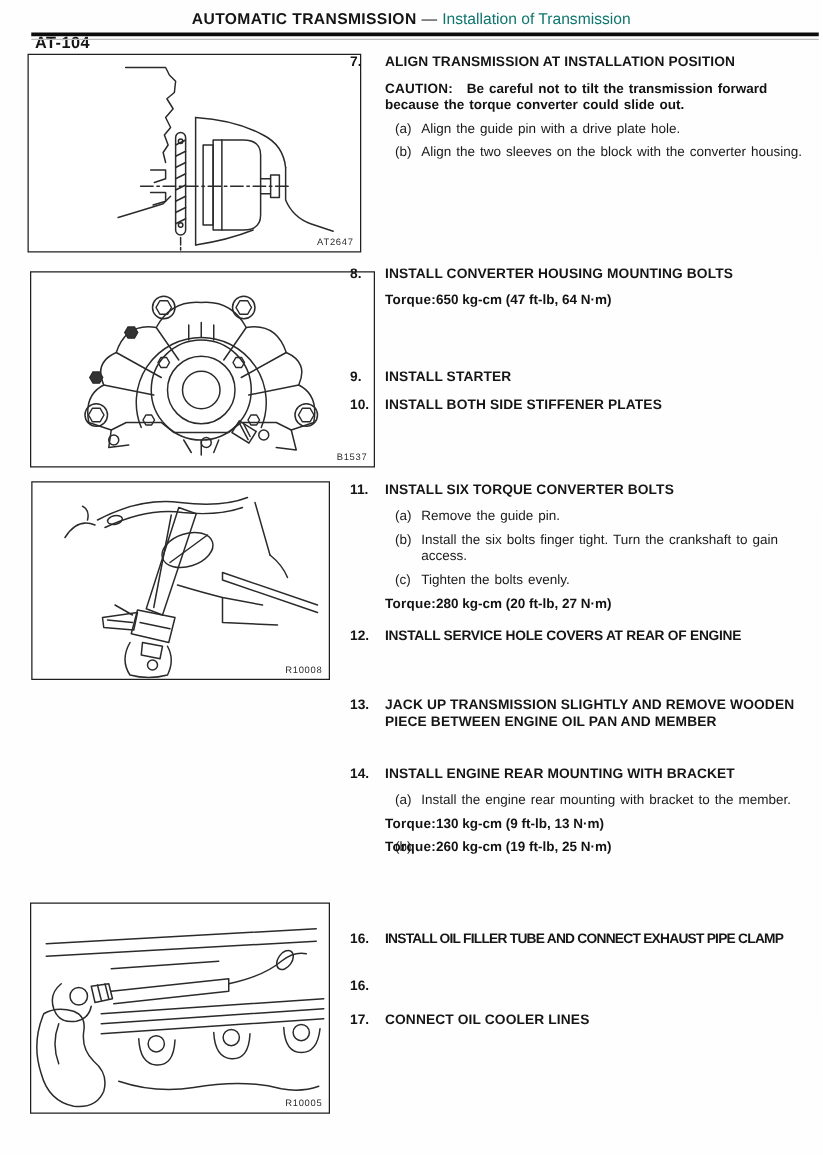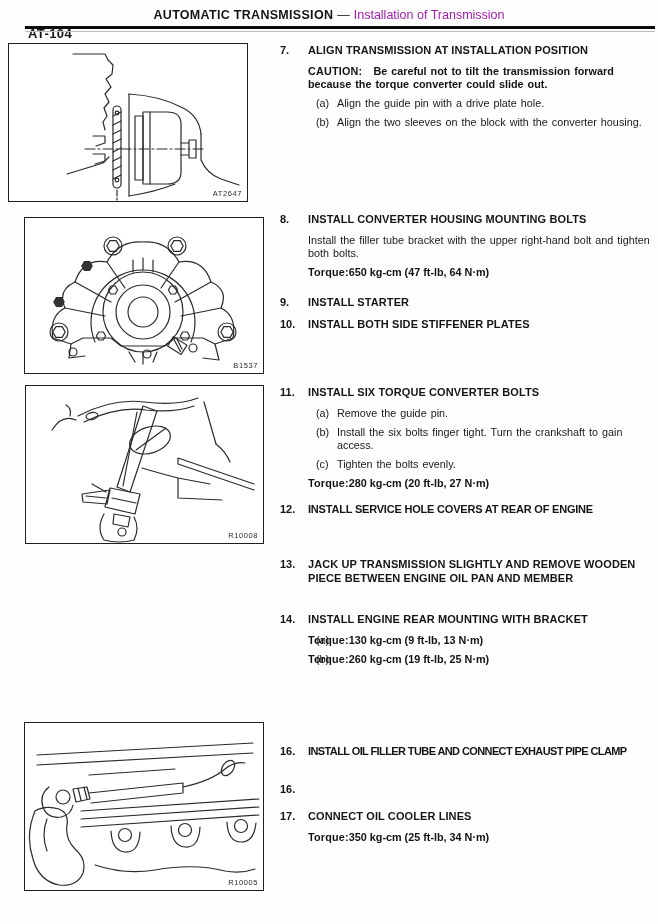--- a/index.html
+++ b/index.html
@@ -6,27 +6,27 @@
   .page{
     position:relative;width:658px;height:924px;background:#fffefe;
     font-family:"Liberation Sans", sans-serif;color:#151515;overflow:hidden;
   }
   
   .hdr{position:absolute;top:0;left:0;right:0;height:30px;}
   .hdr .pageno{position:absolute;left:28px;top:7px;font-size:13px;font-weight:700;letter-spacing:.4px;margin-top:19px;}
   .hdr .titlewrap{position:absolute;left:0;right:0;top:8px;text-align:center;font-size:12.5px;white-space:nowrap;}
   .hdr .sec{font-weight:700;letter-spacing:.3px;}
   .hdr .dash{font-weight:400;padding:0 4px;color:#222;}
-  .hdr .sub{font-weight:400;color:#a21caf;}
+  .hdr .sub{font-weight:400;color:#0f766e;}
   .rule{position:absolute;top:26px;left:25px;right:3px;height:3px;background:#0c0c0c;}
   .rule2{position:absolute;top:31px;left:25px;right:3px;height:1px;background:#bdbdbd;}
   
   .figbox{position:absolute;border:1.5px solid #1f1f1f;background:#fff;margin:0;}
-  #fig1{left:8px;top:43px;width:238px;height:157px;}
-  #fig2{left:24px;top:217px;width:238px;height:155px;}
+  #fig1{left:22px;top:43px;width:238px;height:157px;padding-left:27px;}
+  #fig2{left:24px;top:217px;width:238px;height:155px;padding-left:36px;}
   #fig3{left:25px;top:385px;width:237px;height:157px;}
   #fig4{left:24px;top:722px;width:238px;height:167px;}
   .figbox svg{position:absolute;inset:0;width:100%;height:100%;}
   .figcode{position:absolute;right:5px;bottom:3px;font-size:7.5px;letter-spacing:.6px;color:#2a2a2a;font-weight:400;}
   .ln{stroke:#2b2b2b;stroke-width:1.2;fill:none;stroke-linecap:round;stroke-linejoin:round;}
   .lnf{stroke:#2b2b2b;stroke-width:1.1;fill:#333;}
   
   .steps{position:absolute;left:279px;top:42px;width:377px;}
   .step{position:absolute;left:0;width:100%;}
   .step:nth-of-type(1){top:2px;}
@@ -193,21 +193,20 @@
       <div class="step">
         <span class="num">7.</span>
         <div class="title">ALIGN TRANSMISSION AT INSTALLATION POSITION</div>
         <div class="part caution"><span class="clabel">CAUTION:</span><span class="ctext">Be careful not to tilt the transmission forward because the torque converter could slide out.</span></div>
         <div class="part item"><span class="ilabel">(a)</span><span class="itext">Align the guide pin with a drive plate hole.</span></div>
         <div class="part item"><span class="ilabel">(b)</span><span class="itext">Align the two sleeves on the block with the converter housing.</span></div>
       </div>
       <div class="step">
         <span class="num">8.</span>
         <div class="title">INSTALL CONVERTER HOUSING MOUNTING BOLTS</div>
-        <div class="part para">Install the filler tube bracket with the upper right-hand bolt and tighten both bolts.</div>
         <div class="part torque"><span class="tlabel">Torque:</span><span class="tvalue">650 kg-cm (47 ft-lb, 64 N·m)</span></div>
       </div>
       <div class="step">
         <span class="num">9.</span>
         <div class="title">INSTALL STARTER</div>
       </div>
       <div class="step">
         <span class="num">10.</span>
         <div class="title">INSTALL BOTH SIDE STIFFENER PLATES</div>
       </div>
@@ -223,32 +222,31 @@
         <span class="num">12.</span>
         <div class="title">INSTALL SERVICE HOLE COVERS AT REAR OF ENGINE</div>
       </div>
       <div class="step">
         <span class="num">13.</span>
         <div class="title">JACK UP TRANSMISSION SLIGHTLY AND REMOVE WOODEN PIECE BETWEEN ENGINE OIL PAN AND MEMBER</div>
       </div>
       <div class="step">
         <span class="num">14.</span>
         <div class="title">INSTALL ENGINE REAR MOUNTING WITH BRACKET</div>
-        <div class="part item"><span class="ilabel">(a)</span></div>
+        <div class="part item"><span class="ilabel">(a)</span><span class="itext">Install the engine rear mounting with bracket to the member.</span></div>
         <div class="part torque"><span class="tlabel">Torque:</span><span class="tvalue">130 kg-cm (9 ft-lb, 13 N·m)</span></div>
         <div class="part item"><span class="ilabel">(b)</span></div>
         <div class="part torque"><span class="tlabel">Torque:</span><span class="tvalue">260 kg-cm (19 ft-lb, 25 N·m)</span></div>
       </div>
       <div class="step">
         <span class="num">16.</span>
         <div class="title">INSTALL OIL FILLER TUBE AND CONNECT EXHAUST PIPE CLAMP</div>
       </div>
       <div class="step">
         <span class="num">16.</span>
       </div>
       <div class="step">
         <span class="num">17.</span>
         <div class="title">CONNECT OIL COOLER LINES</div>
-        <div class="part torque"><span class="tlabel">Torque:</span><span class="tvalue">350 kg-cm (25 ft-lb, 34 N·m)</span></div>
       </div>
     </section>
 
 </div>
 
 </body></html>

